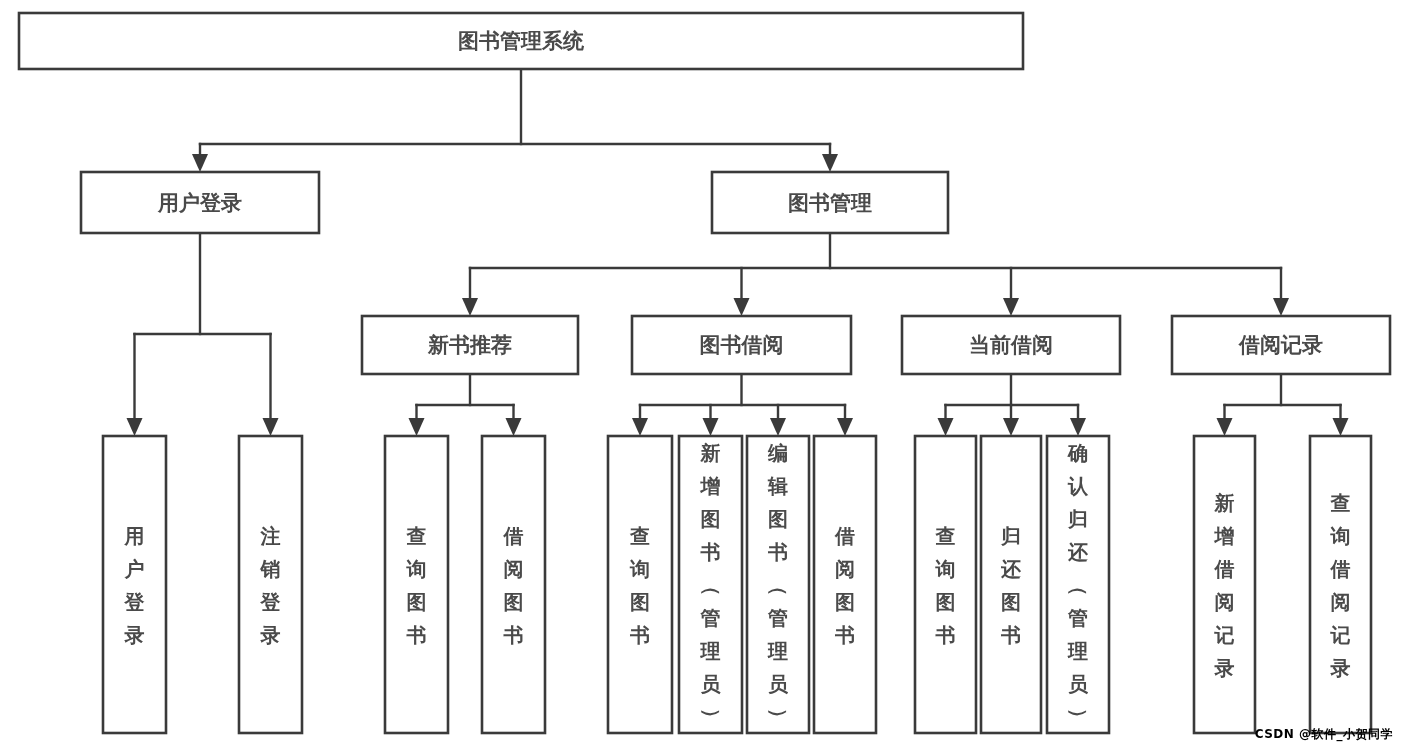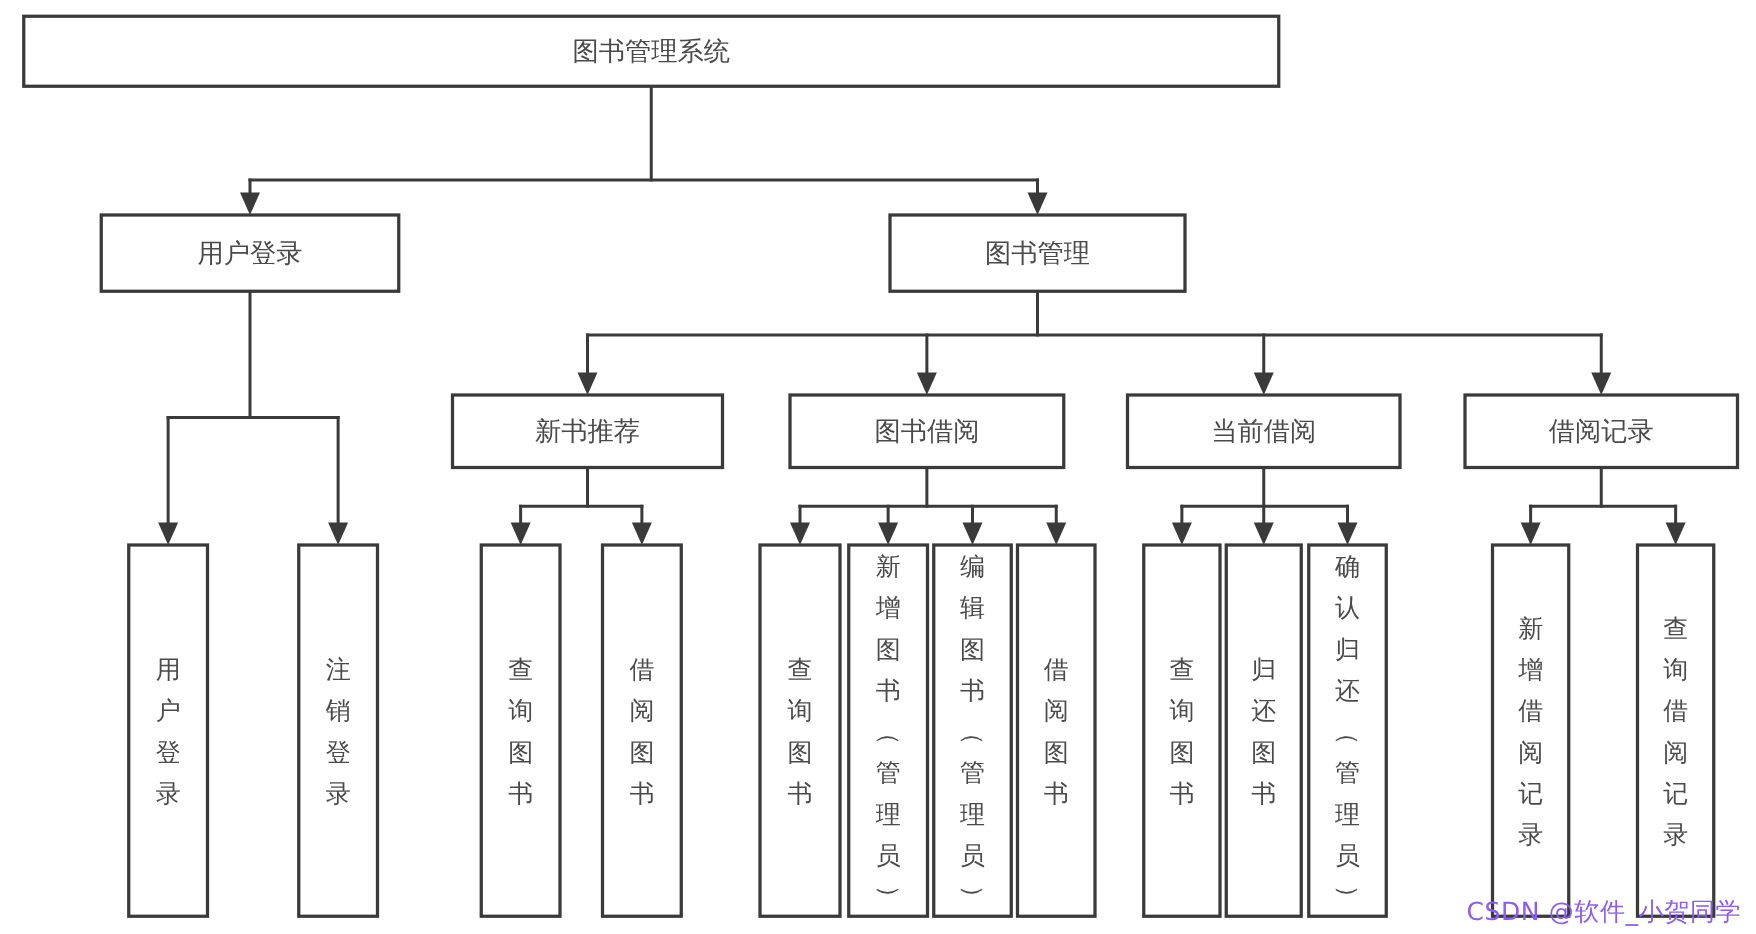--- a/index.html
+++ b/index.html
@@ -12,20 +12,21 @@
     width: 1405px;
     height: 747px;
     font-family: "DejaVu Sans", "Liberation Sans", sans-serif;
     overflow: hidden;
   }
   #diagram-root {
     position: relative;
     width: 1405px;
     height: 747px;
     background: #ffffff;
+    font-weight: bold;
   }
   svg.tree-canvas {
     position: absolute;
     top: 0;
     left: 0;
     width: 1405px;
     height: 747px;
     display: block;
   }
   .node-box {
@@ -54,22 +55,22 @@
     font-family: "DejaVu Sans", "Liberation Sans", sans-serif;
     font-size: 20px;
     fill: #4a4a4a;
     text-anchor: middle;
   }
   .watermark {
     position: absolute;
     right: 12px;
     bottom: 4px;
     font-family: "DejaVu Sans", "Liberation Sans", sans-serif;
-    font-size: 20px;
-    color: #8b5cf6;
+    font-size: 12px;
+    color: #000000;
     letter-spacing: 0.5px;
     white-space: nowrap;
     user-select: none;
   }
 </style>
 </head>
 <body>
 
 <div id="diagram-root">
 

